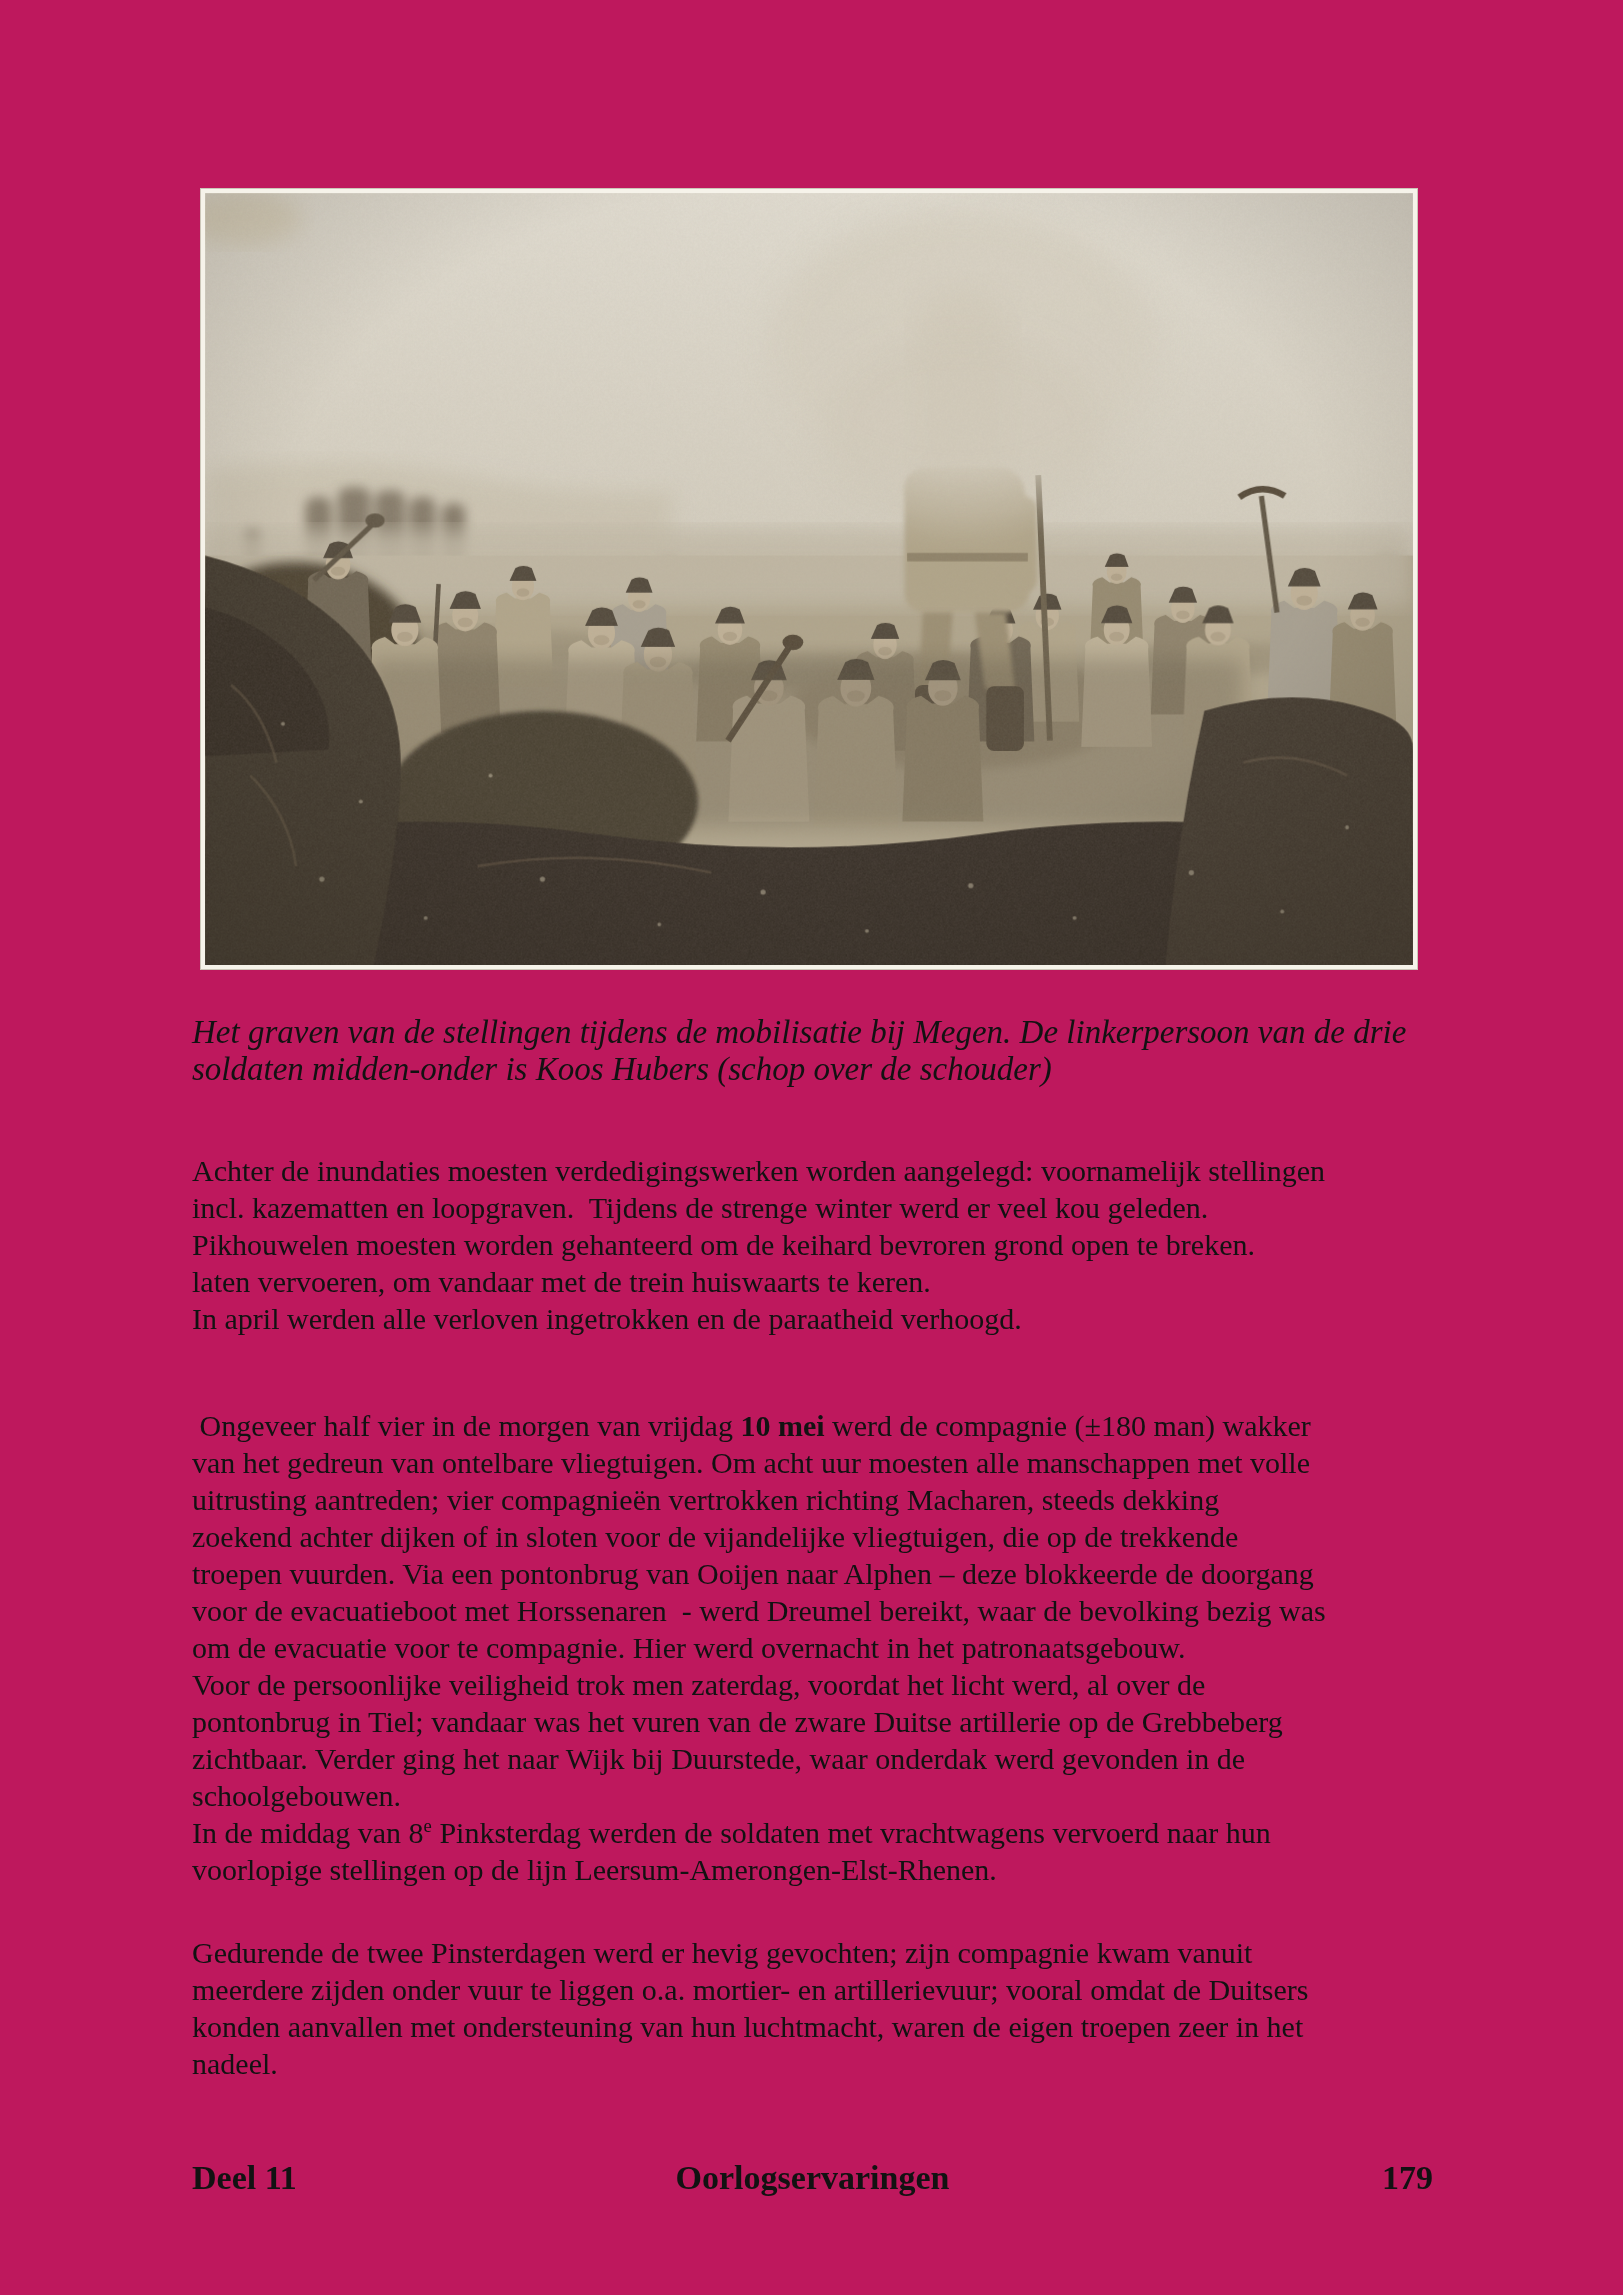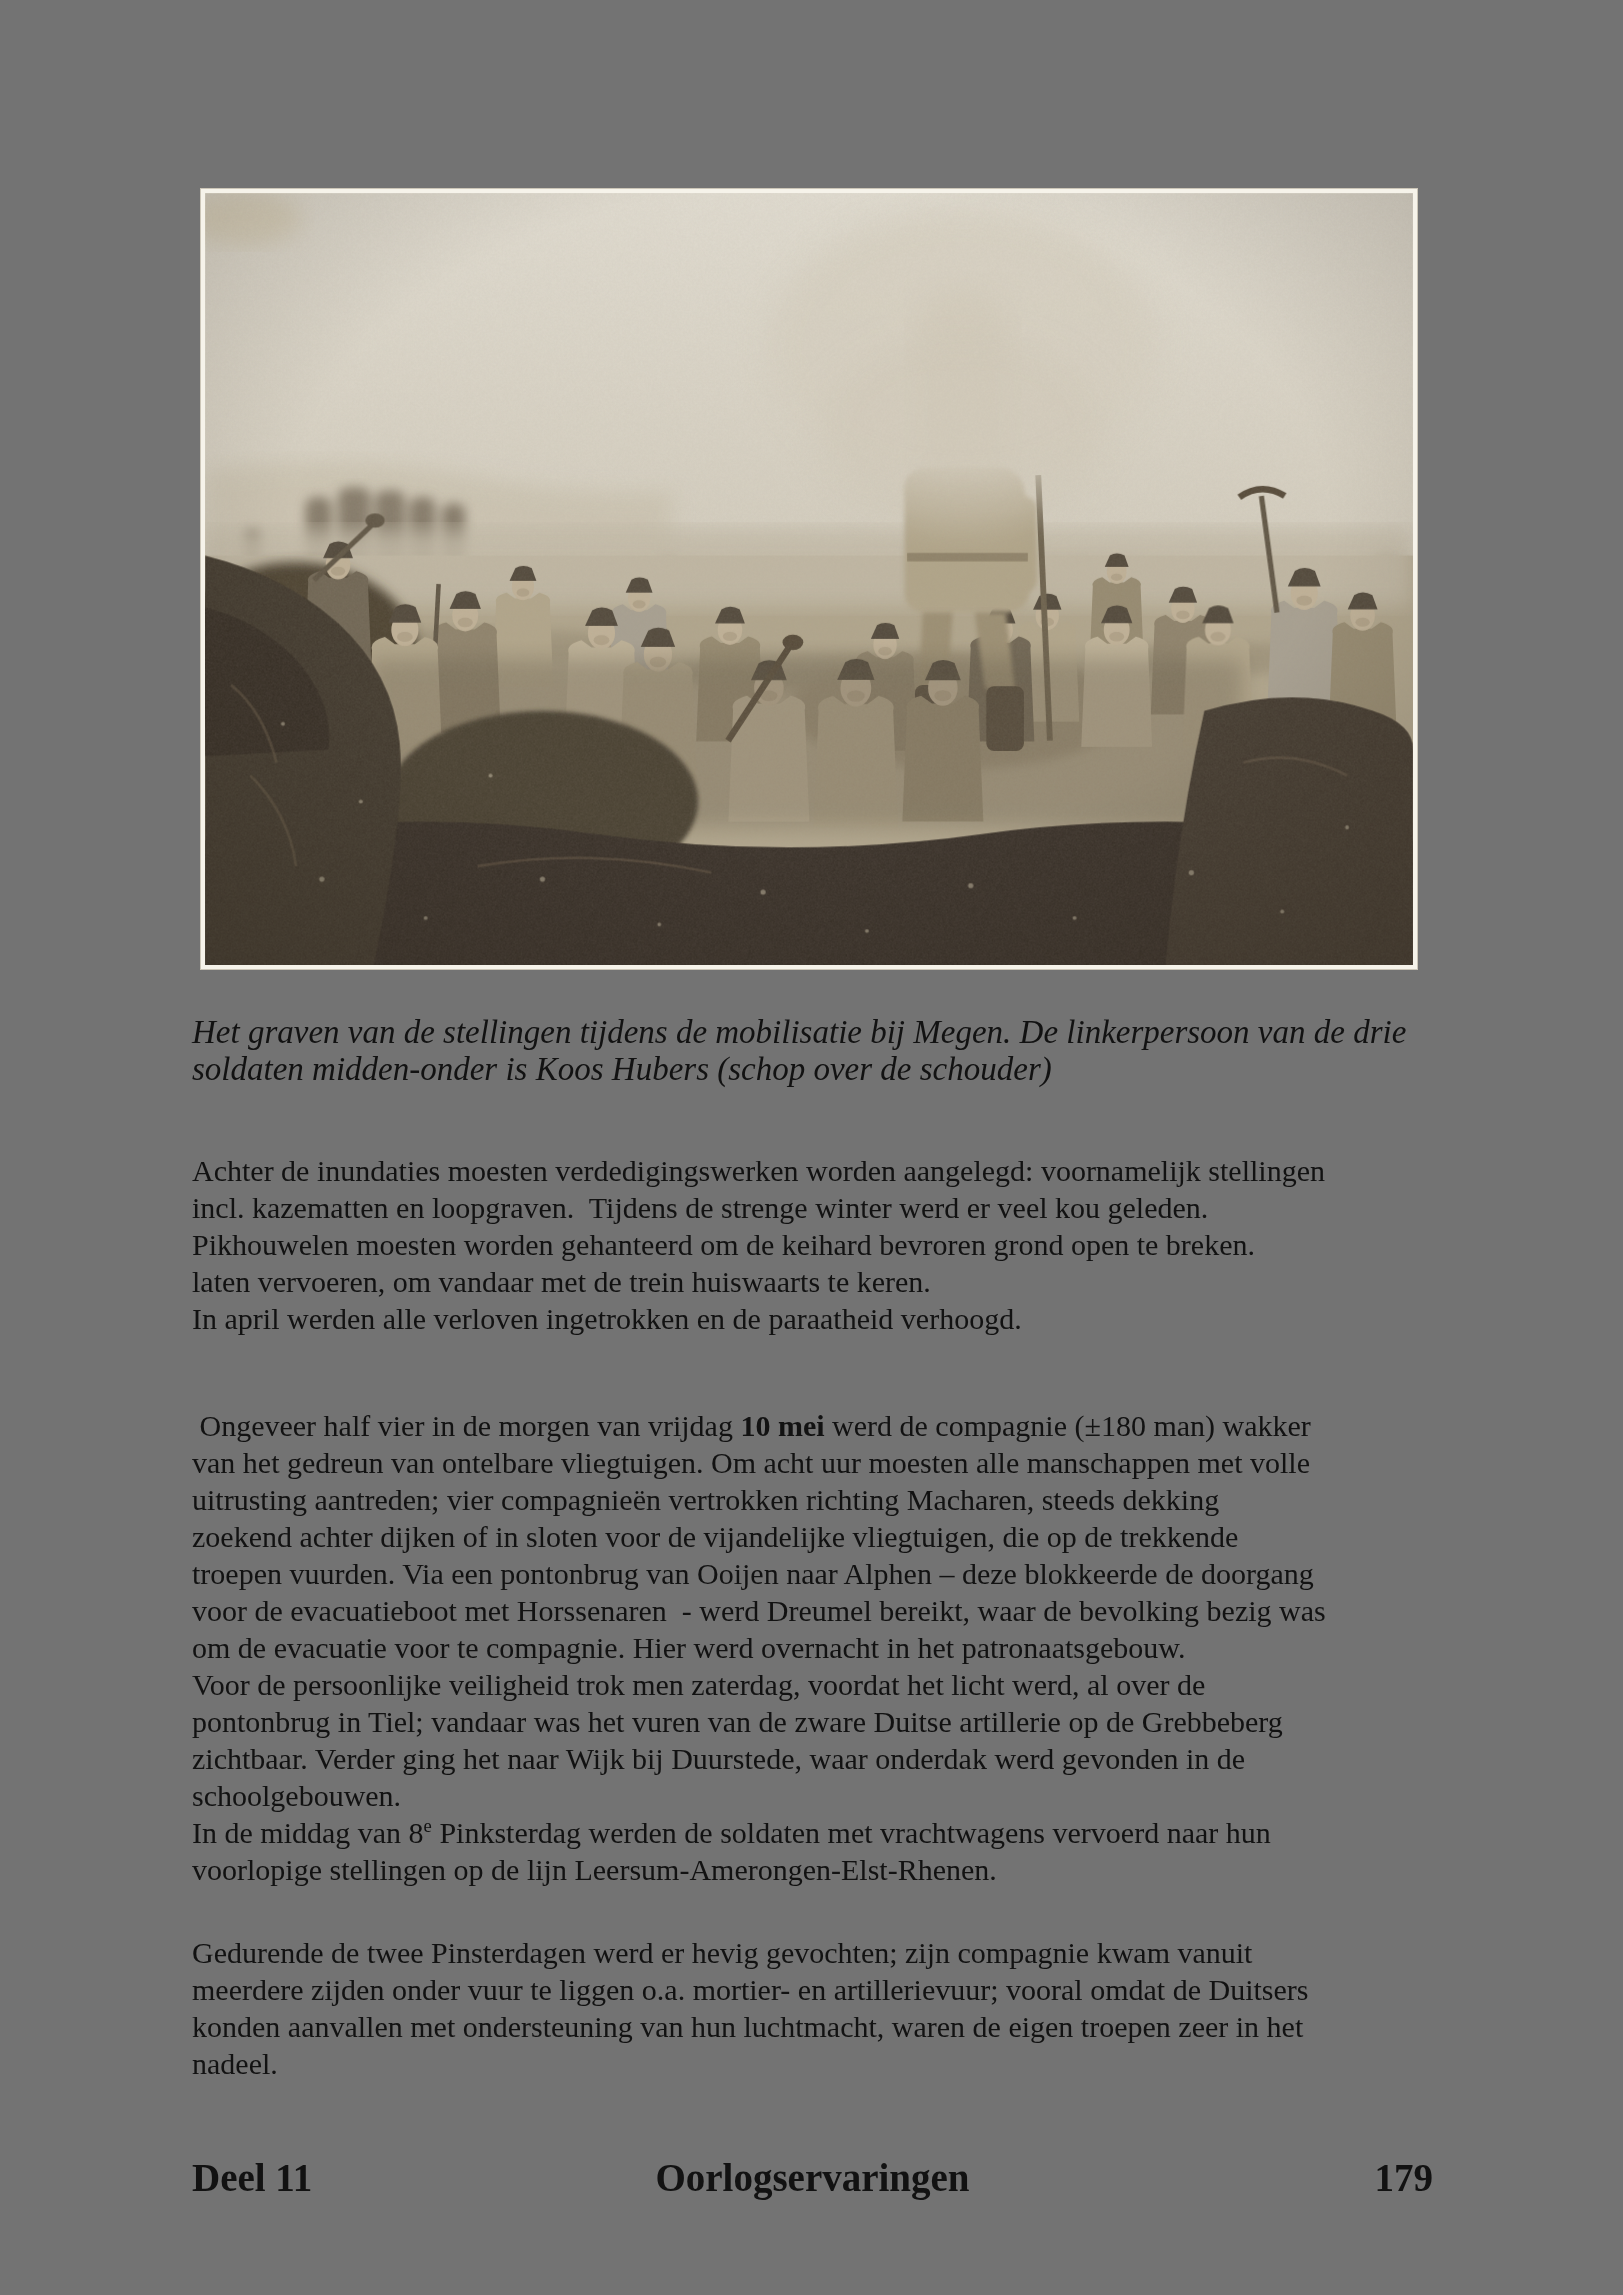--- a/index.html
+++ b/index.html
@@ -1,19 +1,19 @@
 <!DOCTYPE html>
 <html style="font-size:10.5px"><head>
 <meta charset="utf-8">
 <style>
   html,body{margin:0;padding:0;background:#e8e8e8;}
   .page{
     position:relative;
     width:1623px;height:2295px;
-    background:#737373;
+    background:#be185d;
     font-family:"Liberation Serif", serif;
     color:#121212;
     overflow:hidden;
   }
   .photo-frame{
     position:absolute;left:200px;top:188px;
     width:1218px;height:782px;
     box-sizing:border-box;
     background:#f6f3ea;
     border:0.7px solid #ccc6b8;
@@ -27,21 +27,21 @@
   .para{position:absolute;left:192px;font-size:30px;line-height:37px;margin-top:15px;}
   #p1{top:1137px;}
   #p2{top:1392px;}
   #p3{top:1919px;}
   .line{white-space:pre;}
   .bold{font-weight:bold;}
   .sup{vertical-align:super;font-size:62%;line-height:0;}
   .footer{
     position:absolute;left:192px;top:2159px;width:1241px;
     display:grid;grid-template-columns:1fr auto 1fr;
-    font-weight:bold;font-size:39px;line-height:37px;
+    font-weight:bold;font-size:34px;line-height:37px;
   }
   .footer .fl{text-align:left;}
   .footer .fc{text-align:left;}
   .footer .fr{text-align:right;}
 </style>
 </head>
 <body>
 
 <div class="page">
 

